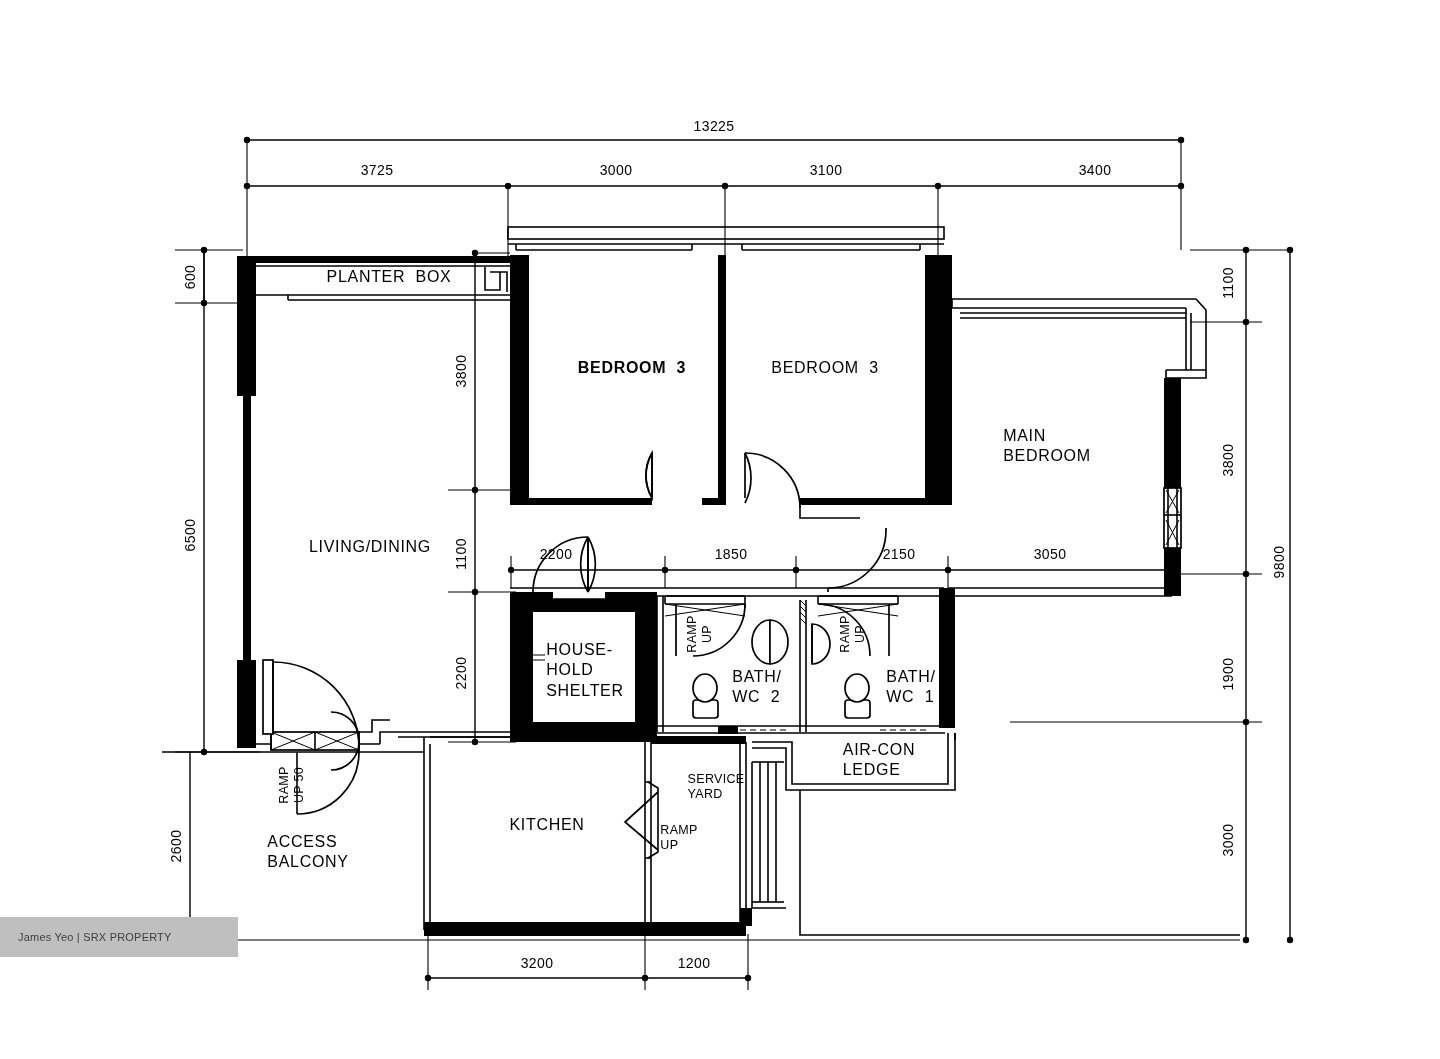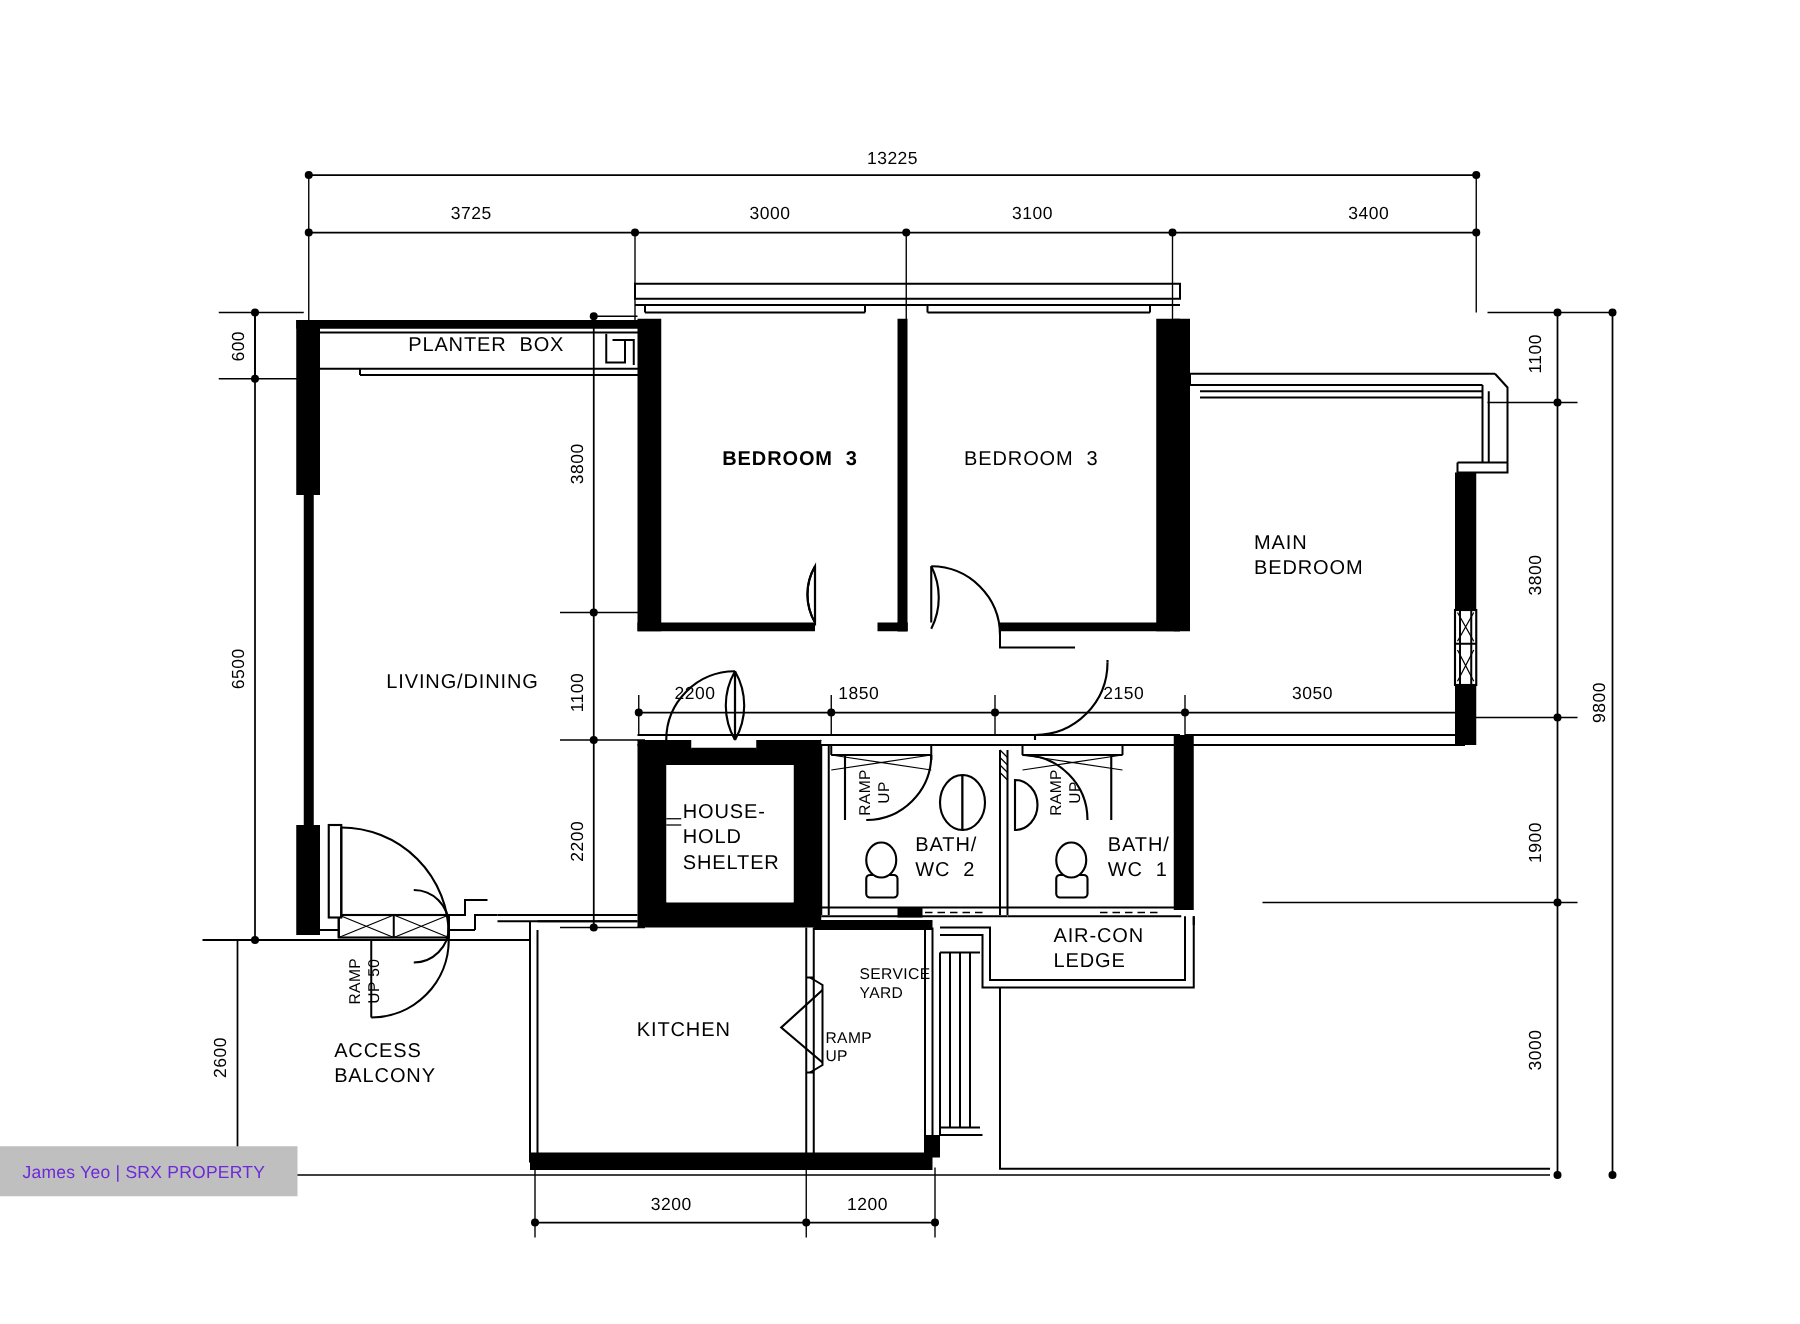--- a/index.html
+++ b/index.html
@@ -73,23 +73,23 @@
     transform: translate(-50%, -50%) rotate(-90deg);
     text-align: center;
   }
   #watermark {
     position: absolute;
     left: 0;
     top: 917px;
     width: 238px;
     height: 40px;
     background: #bfbfbf;
-    color: #6d28d9;
+    color: #404040;
     font-family: "Liberation Sans", sans-serif;
-    font-size: 14px;
+    font-size: 11px;
     display: flex;
     align-items: center;
     padding-left: 18px;
     box-sizing: border-box;
     letter-spacing: 0.2px;
   }
 </style>
 </head>
 <body>
 
@@ -471,21 +471,21 @@
 
   <div class="dim-label vert" style="left:190px; top:277px;">600</div>
   <div class="dim-label vert" style="left:190px; top:535px;">6500</div>
   <div class="dim-label vert" style="left:176px; top:846px;">2600</div>
 
   <div class="dim-label vert" style="left:461px; top:371px;">3800</div>
   <div class="dim-label vert" style="left:461px; top:554px;">1100</div>
   <div class="dim-label vert" style="left:461px; top:673px;">2200</div>
 
   <div class="dim-label" style="left:556px; top:554px;">2200</div>
-  <div class="dim-label" style="left:687px; top:554px;">1850</div>
+  <div class="dim-label" style="left:731px; top:554px;">1850</div>
   <div class="dim-label" style="left:899px; top:554px;">2150</div>
   <div class="dim-label" style="left:1050px; top:554px;">3050</div>
 
   <div class="dim-label vert" style="left:1228px; top:283px;">1100</div>
   <div class="dim-label vert" style="left:1228px; top:460px;">3800</div>
   <div class="dim-label vert" style="left:1228px; top:674px;">1900</div>
   <div class="dim-label vert" style="left:1228px; top:840px;">3000</div>
   <div class="dim-label vert" style="left:1279px; top:562px;">9800</div>
 
   <div class="dim-label" style="left:537px; top:963px;">3200</div>

